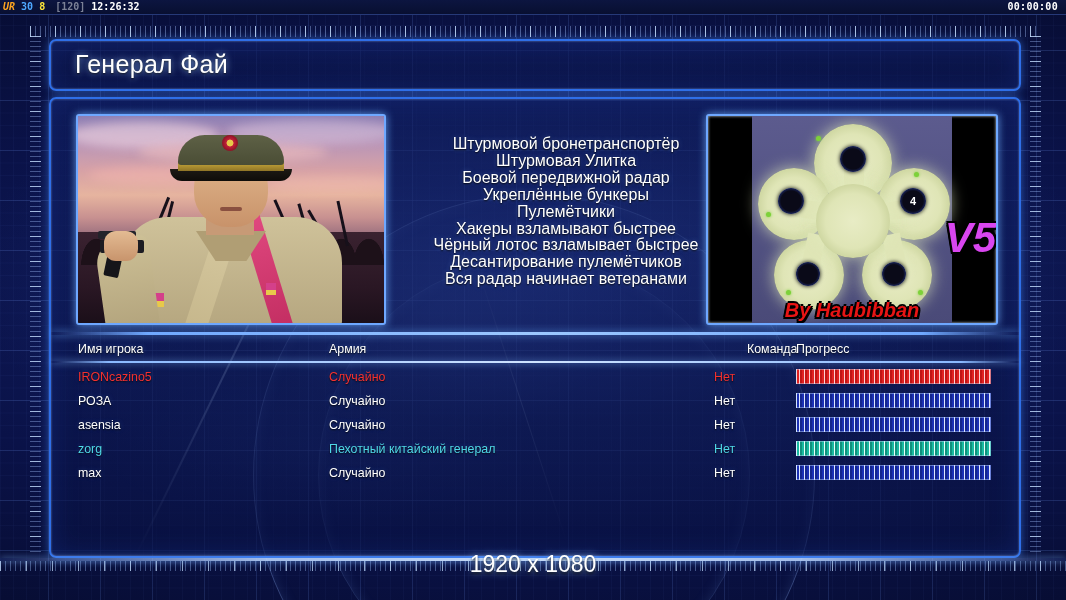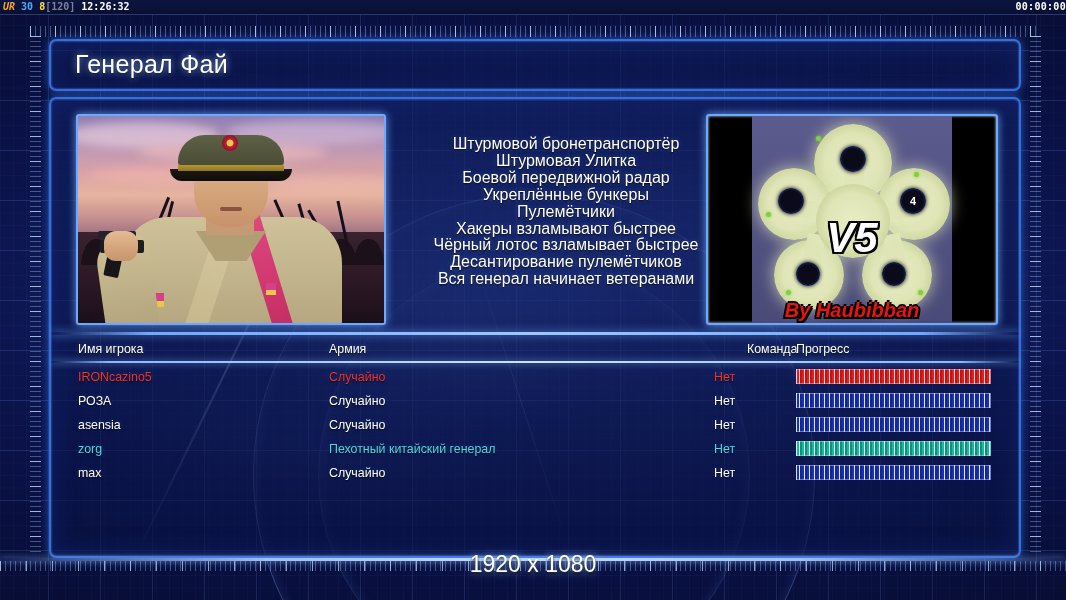--- a/index.html
+++ b/index.html
@@ -42,25 +42,25 @@
     transform:rotate(-18deg);}
 
   
   #topbar{position:absolute;left:0;top:0;width:1066px;height:14px;
     background:linear-gradient(to bottom,#0c1540,#080f31);
     border-bottom:1px solid rgba(90,125,225,.35);
     font-family:"DejaVu Sans Mono",monospace;font-size:10px;font-weight:bold;
     line-height:14px;z-index:40;}
   #topbar .seg{position:absolute;white-space:nowrap;}
   #topbar .left{left:3px;}
-  #topbar .right{right:0;color:#fff;letter-spacing:.3px;}
+  #topbar .right{right:8px;color:#fff;letter-spacing:.3px;}
   .c-ur{color:#ffa520;font-style:italic;}
   .c-num1{color:#4ea8ff;}
   .c-num2{color:#ffe83a;}
-  .c-brk{color:#7b8196;}
+  .c-brk{color:#7b8196;padding-left:10px;}
   .c-time{color:#ffffff;}
 
   
   .ruler{position:absolute;z-index:6;}
   .ruler.h{height:11px;
     background-image:repeating-linear-gradient(to right, rgba(175,205,255,.55) 0 1px, transparent 1px 5px);}
   .ruler.h.major{
     background-image:
       repeating-linear-gradient(to right, rgba(200,225,255,.75) 0 1px, transparent 1px 25px),
       repeating-linear-gradient(to right, rgba(165,195,255,.40) 0 1px, transparent 1px 5px);}
@@ -189,22 +189,22 @@
   .sp-top{left:88px;top:30px;width:26px;height:26px;}
   .sp-left{left:26px;top:72px;width:26px;height:26px;}
   .sp-right{left:148px;top:72px;width:26px;height:26px;}
   .sp-bl{left:44px;top:146px;width:24px;height:24px;}
   .sp-br{left:130px;top:146px;width:24px;height:24px;}
   .sp-num{position:absolute;left:152px;top:76px;width:18px;height:18px;line-height:18px;
     text-align:center;color:#fff;font-size:11px;font-weight:bold;}
   .dot{position:absolute;width:5px;height:5px;border-radius:50%;background:#7dd13a;box-shadow:0 0 3px #7dd13a;}
   .d1{left:64px;top:20px;}.d2{left:14px;top:96px;}.d3{left:162px;top:56px;}
   .d4{left:34px;top:174px;}.d5{left:166px;top:174px;}
-  #map-v5{position:absolute;left:0;top:98px;width:288px;text-align:center;
-    font-size:42px;font-weight:bold;font-style:italic;color:#ffffff;
+  #map-v5{position:absolute;left:0;top:98px;width:288px;text-align:right;
+    font-size:42px;font-weight:bold;font-style:italic;color:#d946ef;
     text-shadow:-2px 0 #000,2px 0 #000,0 -2px #000,0 2px #000,2px 2px #000,-2px 2px #000,2px -2px #000,-2px -2px #000;}
   #map-author{position:absolute;left:0;bottom:1px;width:288px;text-align:center;
     font-size:20px;font-weight:bold;font-style:italic;color:#e81414;
     text-shadow:-2px 0 #000,2px 0 #000,0 -2px #000,0 2px #000,2px 2px #000,-2px 2px #000;}
 
   
   #row-divider{position:absolute;left:0;top:233px;width:968px;height:3px;
     background:linear-gradient(to right, rgba(60,120,240,0), #6fa8ff 10%, #9cc8ff 50%, #6fa8ff 90%, rgba(60,120,240,0));
     box-shadow:0 0 8px rgba(110,175,255,.8);}
 
@@ -324,21 +324,21 @@
 
     <div id="ability-list">
       <div class="ability">Штурмовой бронетранспортёр</div>
       <div class="ability">Штурмовая Улитка</div>
       <div class="ability">Боевой передвижной радар</div>
       <div class="ability">Укреплённые бункеры</div>
       <div class="ability">Пулемётчики</div>
       <div class="ability">Хакеры взламывают быстрее</div>
       <div class="ability">Чёрный лотос взламывает быстрее</div>
       <div class="ability">Десантирование пулемётчиков</div>
-      <div class="ability">Вся генерал начинает ветеранами</div>
+      <div class="ability">Вся радар начинает ветеранами</div>
     </div>
 
     <div id="map-frame">
       <div id="map-art">
         <div class="lobe lb-top"></div>
         <div class="lobe lb-left"></div>
         <div class="lobe lb-right"></div>
         <div class="lobe lb-bl"></div>
         <div class="lobe lb-br"></div>
         <div class="link lk1"></div>

